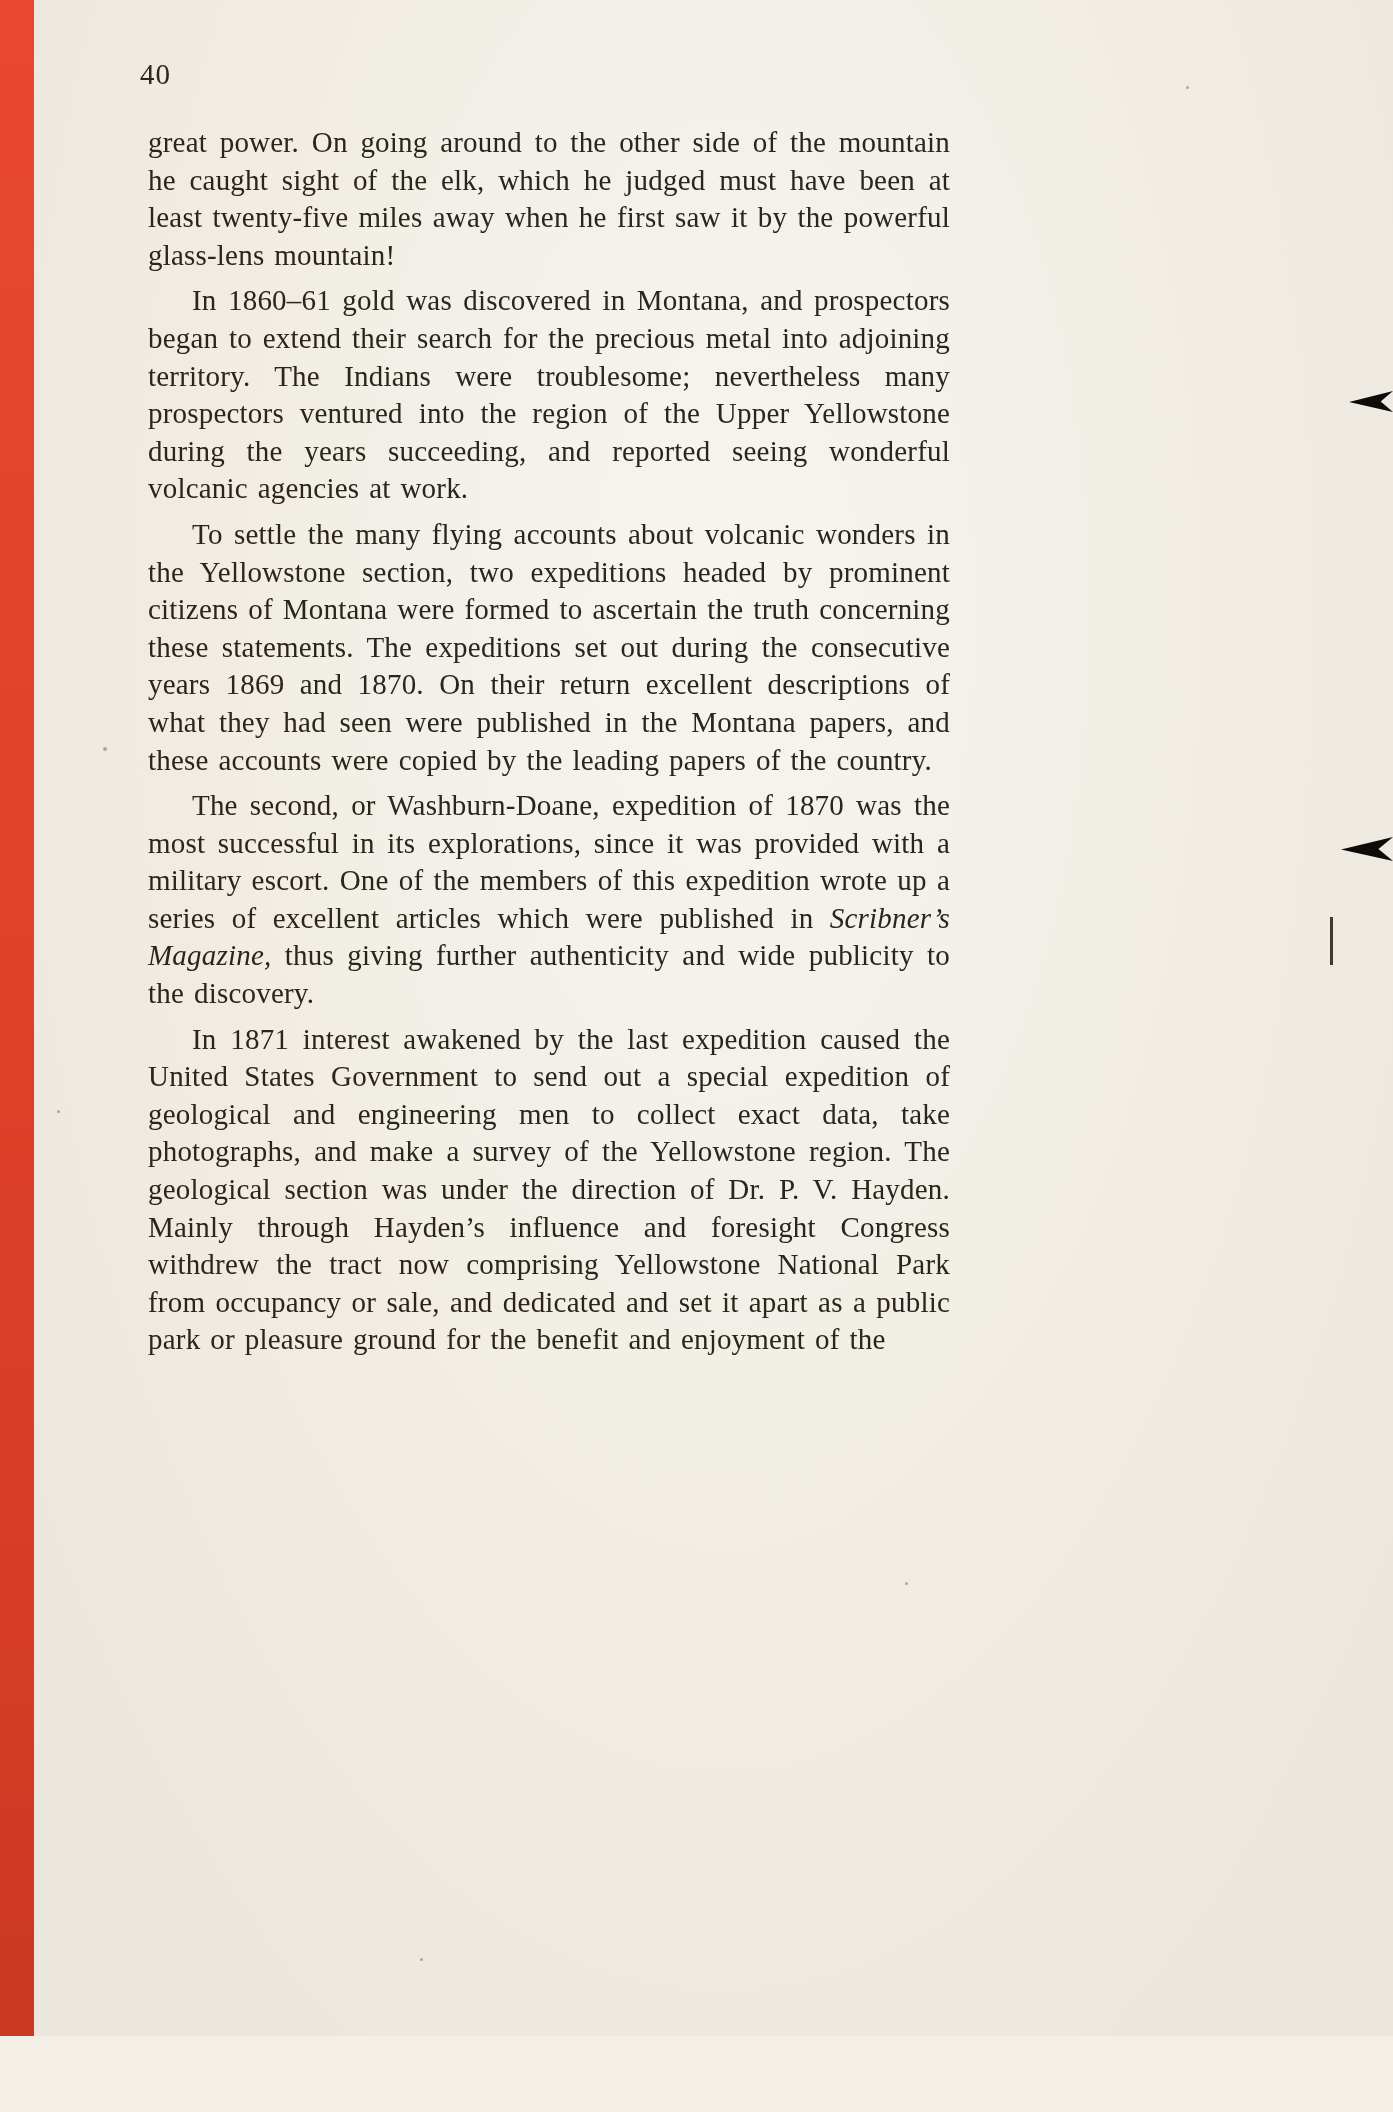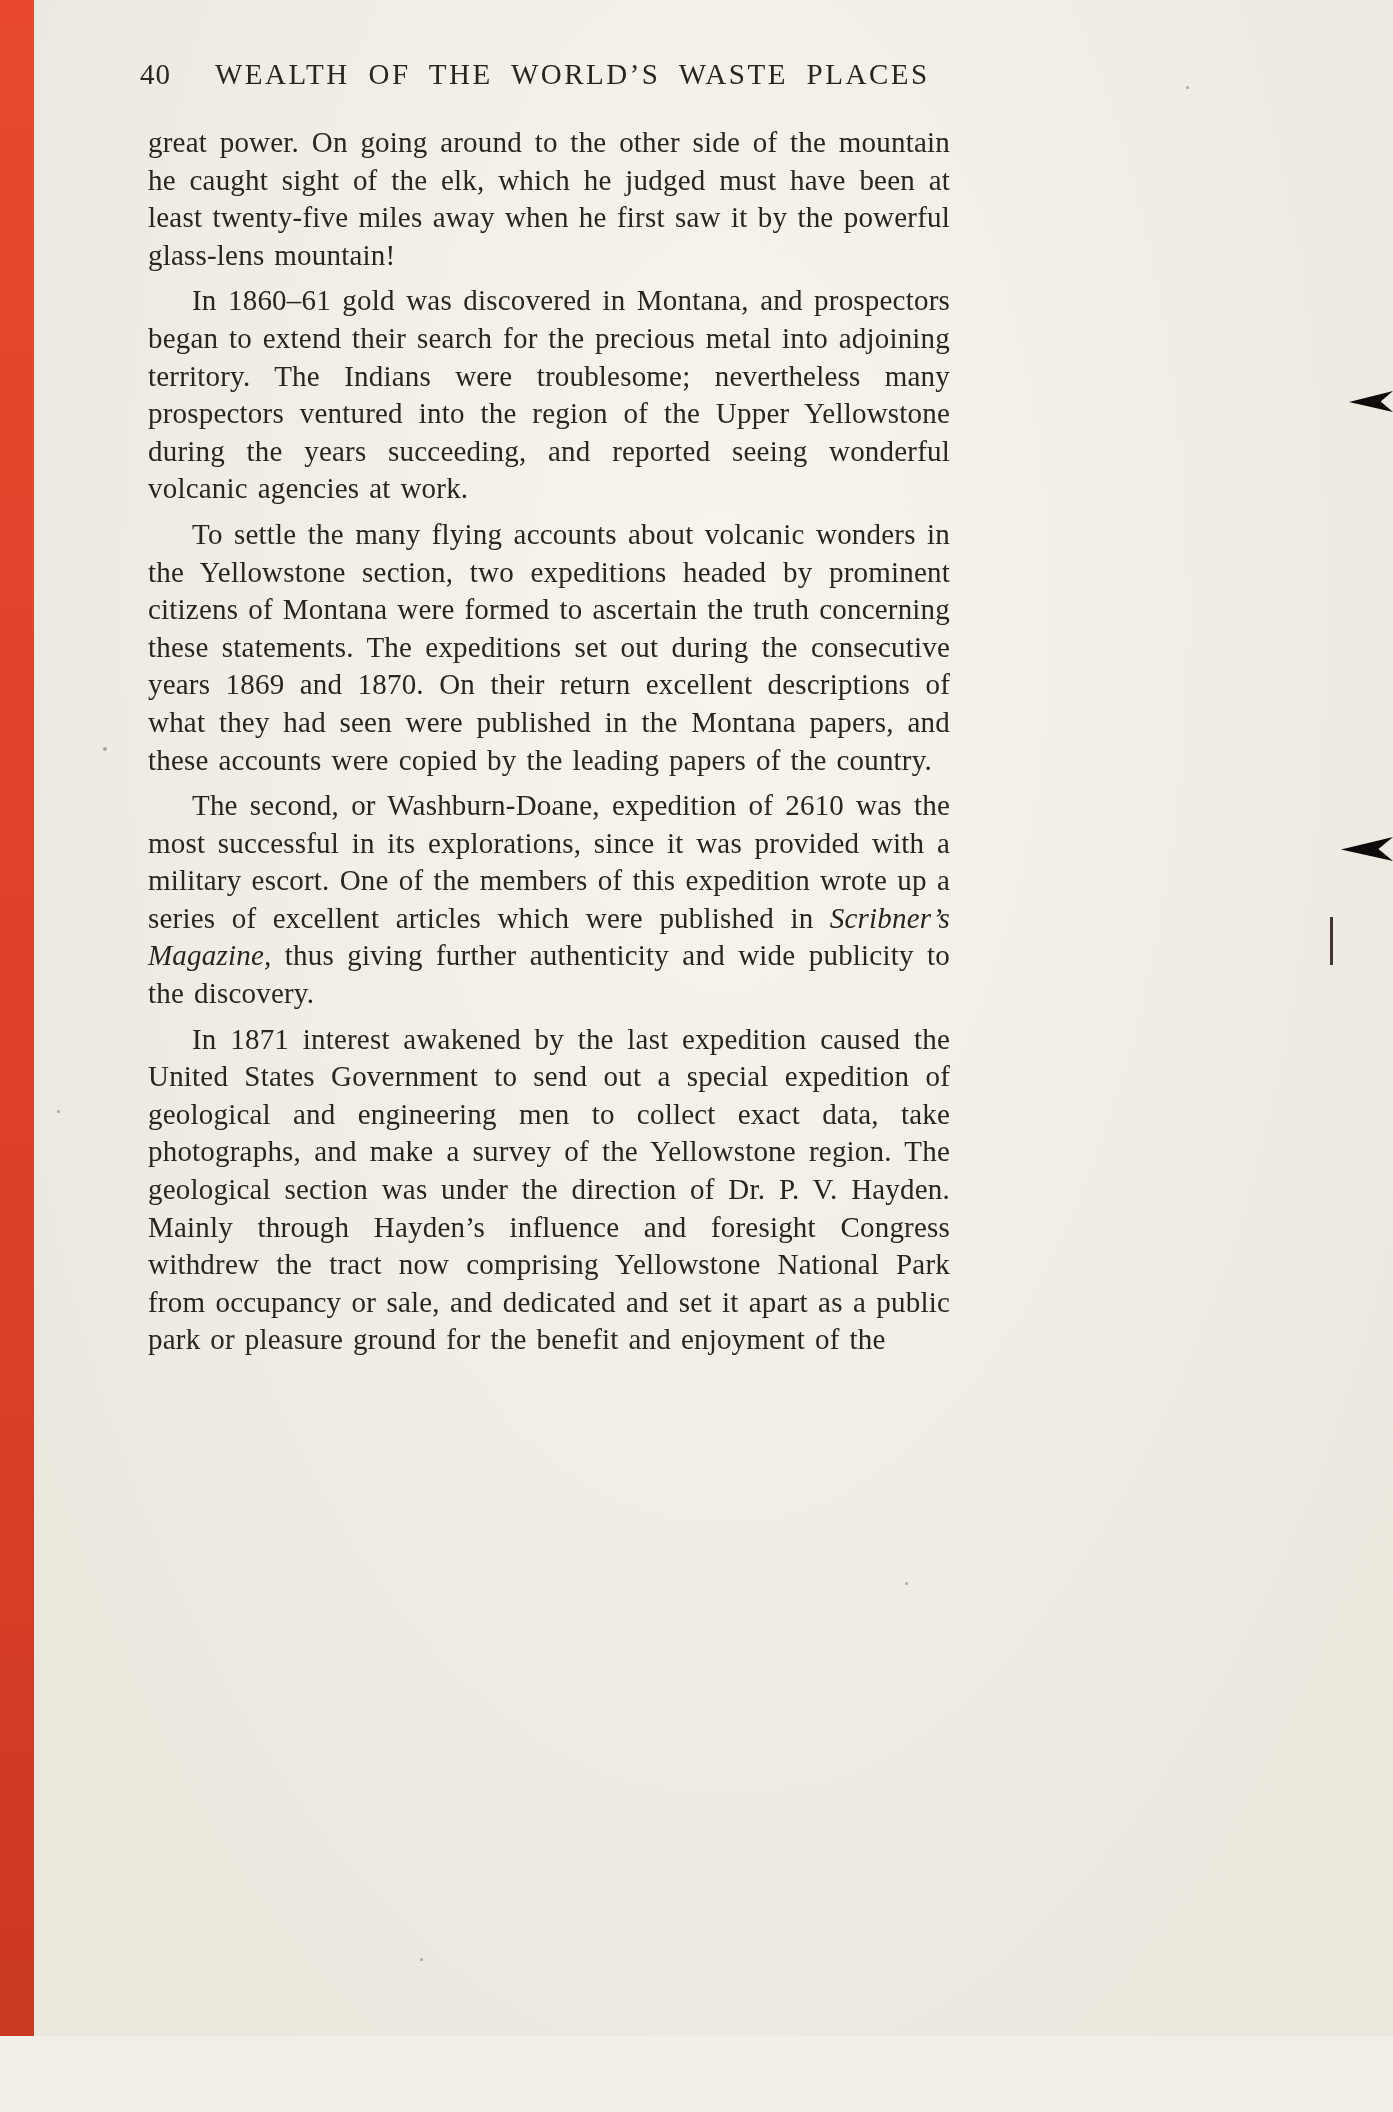--- a/index.html
+++ b/index.html
@@ -127,24 +127,23 @@
   <div class="stray-mark"></div>
 
   <div class="speck s1"></div>
   <div class="speck s2"></div>
   <div class="speck s3"></div>
   <div class="speck s4"></div>
   <div class="speck s5"></div>
 
   <div class="running-head">
     <span class="folio">40</span>
-    <span class="title">WEALTH OF THE WORLD’S WASTE PLACES</span>
   </div>
 
   <div class="text-block">
     <p class="no-indent">great power. On going around to the other side of the mountain he caught sight of the elk, which he judged must have been at least twenty-five miles away when he first saw it by the powerful glass-lens mountain!</p>
     <p>In 1860–61 gold was discovered in Montana, and prospectors began to extend their search for the precious metal into adjoining territory. The Indians were troublesome; nevertheless many prospectors ventured into the region of the Upper Yellowstone during the years succeeding, and reported seeing wonderful volcanic agencies at work.</p>
     <p>To settle the many flying accounts about volcanic wonders in the Yellowstone section, two expeditions headed by prominent citizens of Montana were formed to ascertain the truth concerning these statements. The expeditions set out during the consecutive years 1869 and 1870. On their return excellent descriptions of what they had seen were published in the Montana papers, and these accounts were copied by the leading papers of the country.</p>
-    <p><span>The second, or Washburn-Doane, expedition of 2610 was the most successful in its explorations, since it was provided with a military escort. One of the members of this expedition wrote up a series of excellent articles which were published in </span><span class="italic">Scribner’s Magazine,</span><span> thus giving further authenticity and wide publicity to the discovery.</span></p>
+    <p><span>The second, or Washburn-Doane, expedition of 1870 was the most successful in its explorations, since it was provided with a military escort. One of the members of this expedition wrote up a series of excellent articles which were published in </span><span class="italic">Scribner’s Magazine,</span><span> thus giving further authenticity and wide publicity to the discovery.</span></p>
     <p>In 1871 interest awakened by the last expedition caused the United States Government to send out a special expedition of geological and engineering men to collect exact data, take photographs, and make a survey of the Yellowstone region. The geological section was under the direction of Dr. P. V. Hayden. Mainly through Hayden’s influence and foresight Congress withdrew the tract now comprising Yellowstone National Park from occupancy or sale, and dedicated and set it apart as a public park or pleasure ground for the benefit and enjoyment of the</p>
   </div>
 
 </div>
 
 </body></html>

